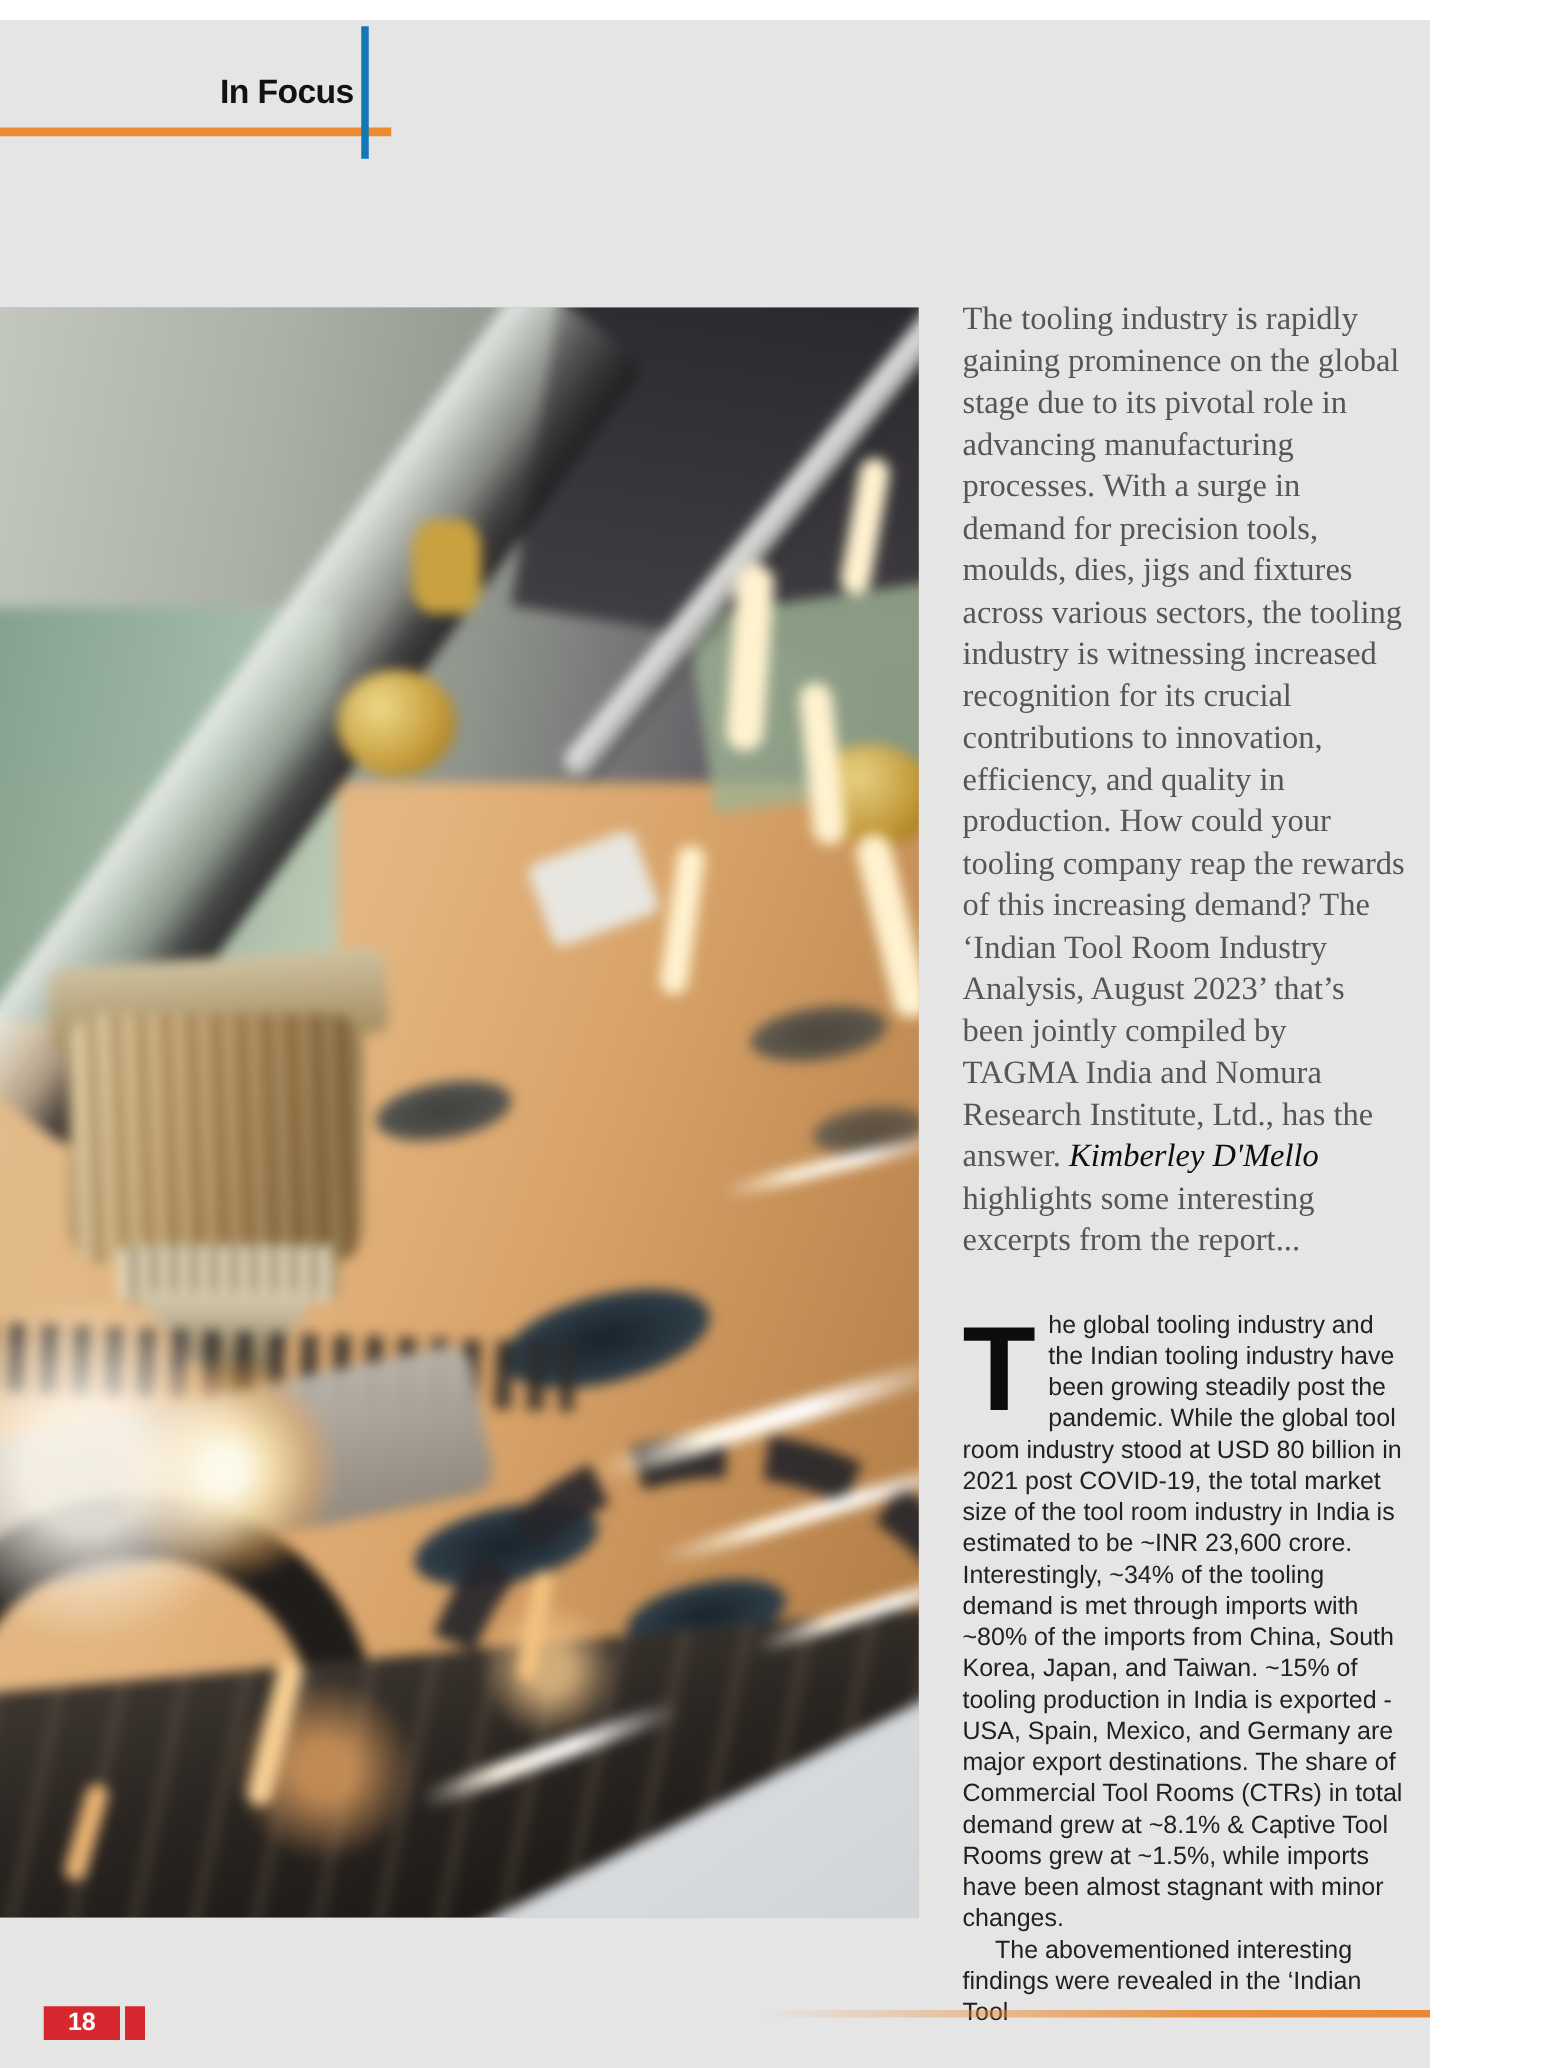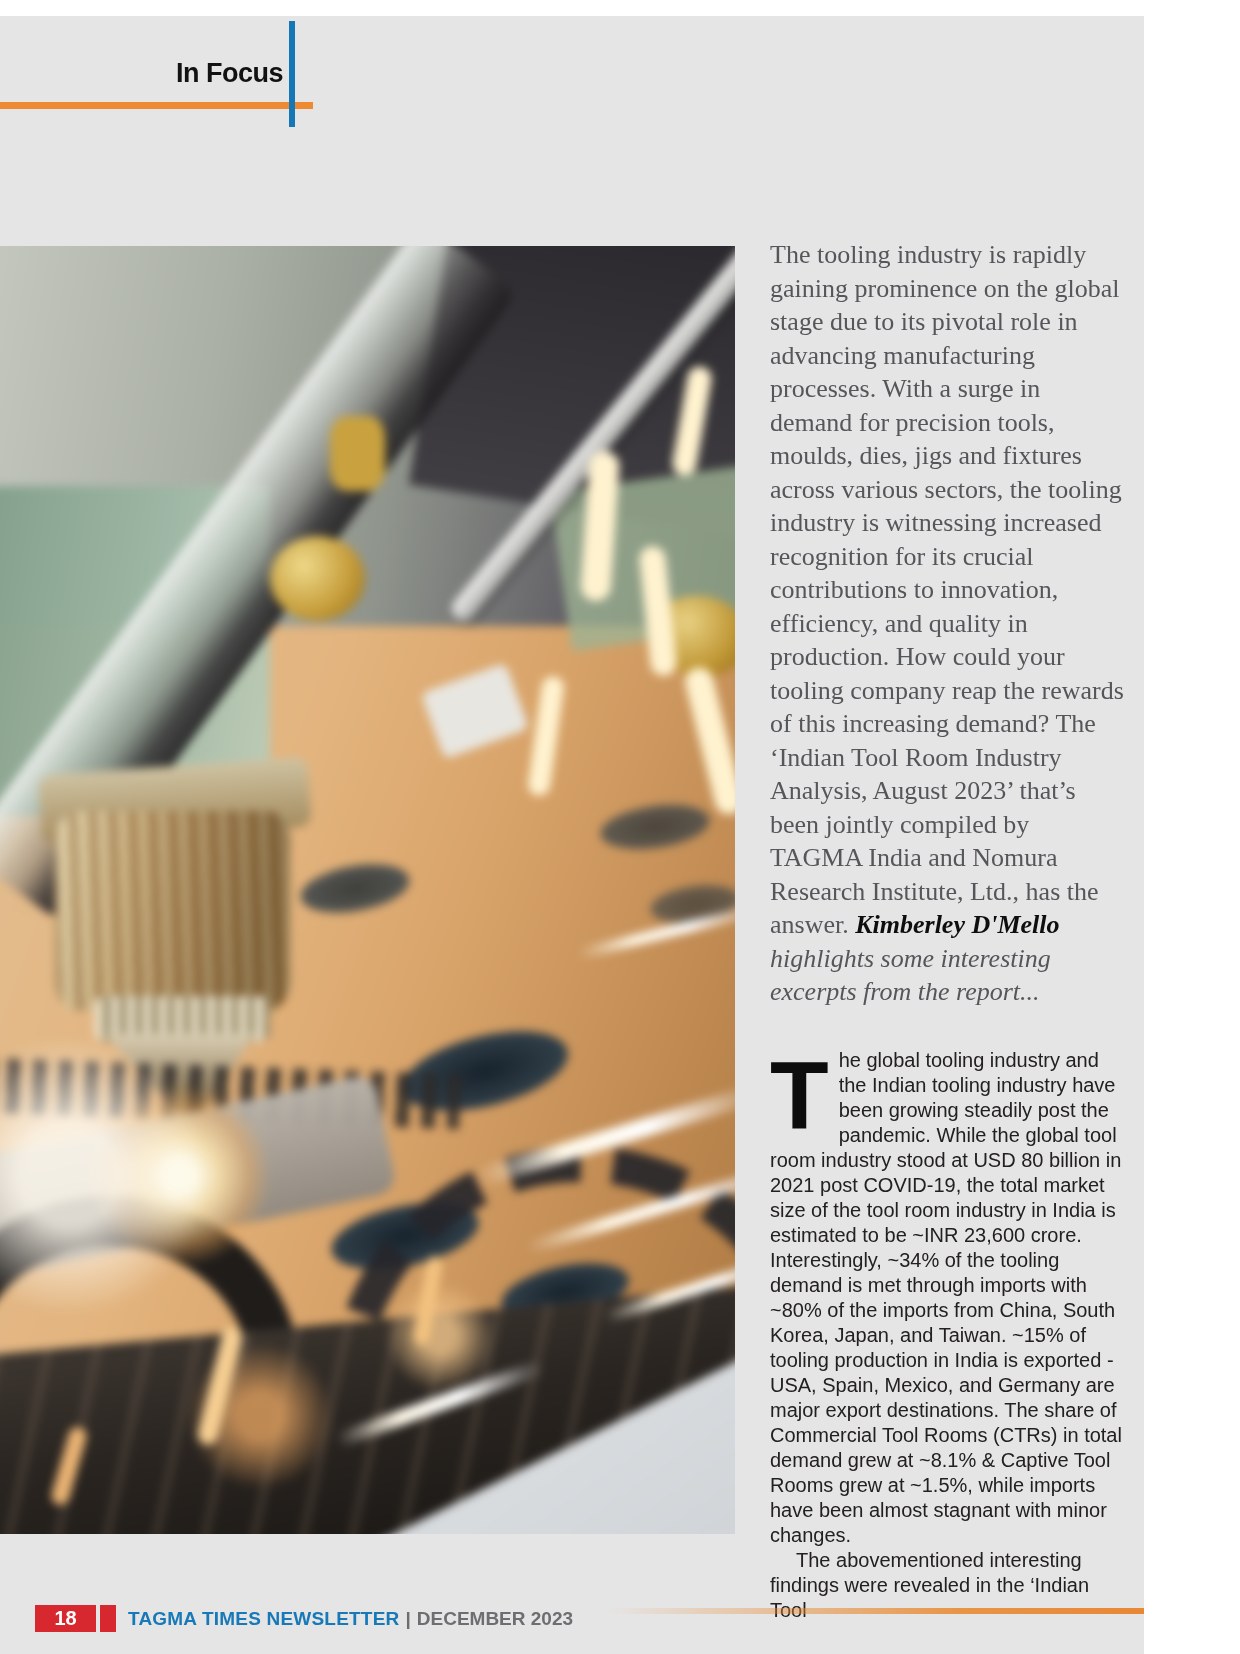--- a/index.html
+++ b/index.html
@@ -95,22 +95,22 @@
      background:radial-gradient(circle,rgba(240,170,100,.75) 0 20%,rgba(240,170,100,0) 65%);}
   .glowlow2{left:380px;top:1030px;width:120px;height:120px;
      background:radial-gradient(circle,rgba(246,200,140,.8) 0 20%,rgba(246,200,140,0) 65%);}
 
   .caption{position:absolute;left:0;top:1524px;width:702px;text-align:right;
      font-style:italic;font-weight:bold;font-size:17px;color:#1A1A1A;}
 
   
   .intro{position:absolute;left:770px;top:222px;width:356px;
      font-family:"Liberation Serif",serif;font-size:26px;line-height:33.5px;color:#55565A;}
-  .intro .author{font-weight:bold;font-style:italic;color:#0E0E0E;}
-  .intro .tail{font-style:italic;}
+  .intro .author{font-weight:normal;font-style:italic;color:#0E0E0E;}
+  .intro .tail{}
   .article{position:absolute;left:770px;top:1032px;width:360px;
      font-size:20px;line-height:25px;color:#232021;}
   .dropcap{float:left;font-size:96px;line-height:84px;font-weight:bold;color:#0D0D0D;
      margin:6px 10px 2px 0;}
   .para2{text-indent:26px;}
 
   
   .pg-bar{position:absolute;left:35px;top:1589px;width:61px;height:27px;background:#D7282F;
      color:#ffffff;font-size:20px;font-weight:bold;text-align:center;line-height:27px;}
   .pg-square{position:absolute;left:100px;top:1589px;width:16px;height:27px;background:#D7282F;}
@@ -182,18 +182,15 @@
 
   <div class="intro"><span>The tooling industry is rapidly gaining prominence on the global stage due to its pivotal role in advancing manufacturing processes. With a surge in demand for precision tools, moulds, dies, jigs and fixtures across various sectors, the tooling industry is witnessing increased recognition for its crucial contributions to innovation, efficiency, and quality in production. How could your tooling company reap the rewards of this increasing demand? The ‘Indian Tool Room Industry Analysis, August 2023’ that’s been jointly compiled by TAGMA India and Nomura Research Institute, Ltd., has the answer. </span><span class="author">Kimberley D'Mello</span><span class="tail"> highlights some interesting excerpts from the report...</span></div>
 
   <div class="article">
     <div><span class="dropcap">T</span><span>he global tooling industry and the Indian tooling industry have been growing steadily post the pandemic. While the global tool room industry stood at USD 80 billion in 2021 post COVID-19, the total market size of the tool room industry in India is estimated to be ~INR 23,600 crore. Interestingly, ~34% of the tooling demand is met through imports with ~80% of the imports from China, South Korea, Japan, and Taiwan. ~15% of tooling production in India is exported - USA, Spain, Mexico, and Germany are major export destinations. The share of Commercial Tool Rooms (CTRs) in total demand grew at ~8.1% &amp; Captive Tool Rooms grew at ~1.5%, while imports have been almost stagnant with minor changes.</span></div>
     <div class="para2">The abovementioned interesting findings were revealed in the ‘Indian Tool</div>
   </div>
 
   <div class="pg-bar">18</div>
   <div class="pg-square"></div>
-  <div class="foot-text">
-    <span class="foot-title">TAGMA TIMES NEWSLETTER</span><span class="foot-sep">|</span><span class="foot-date">DECEMBER 2023</span>
-  </div>
   <div class="foot-orange"></div>
 
 </div>
 
 </body></html>

